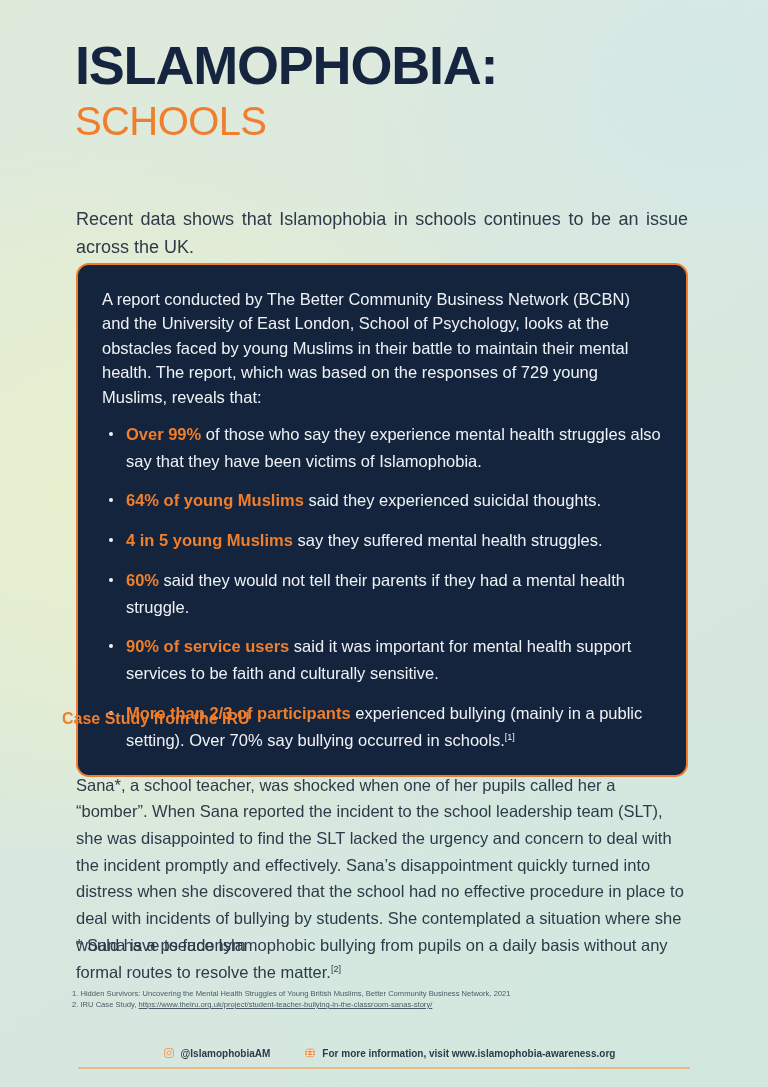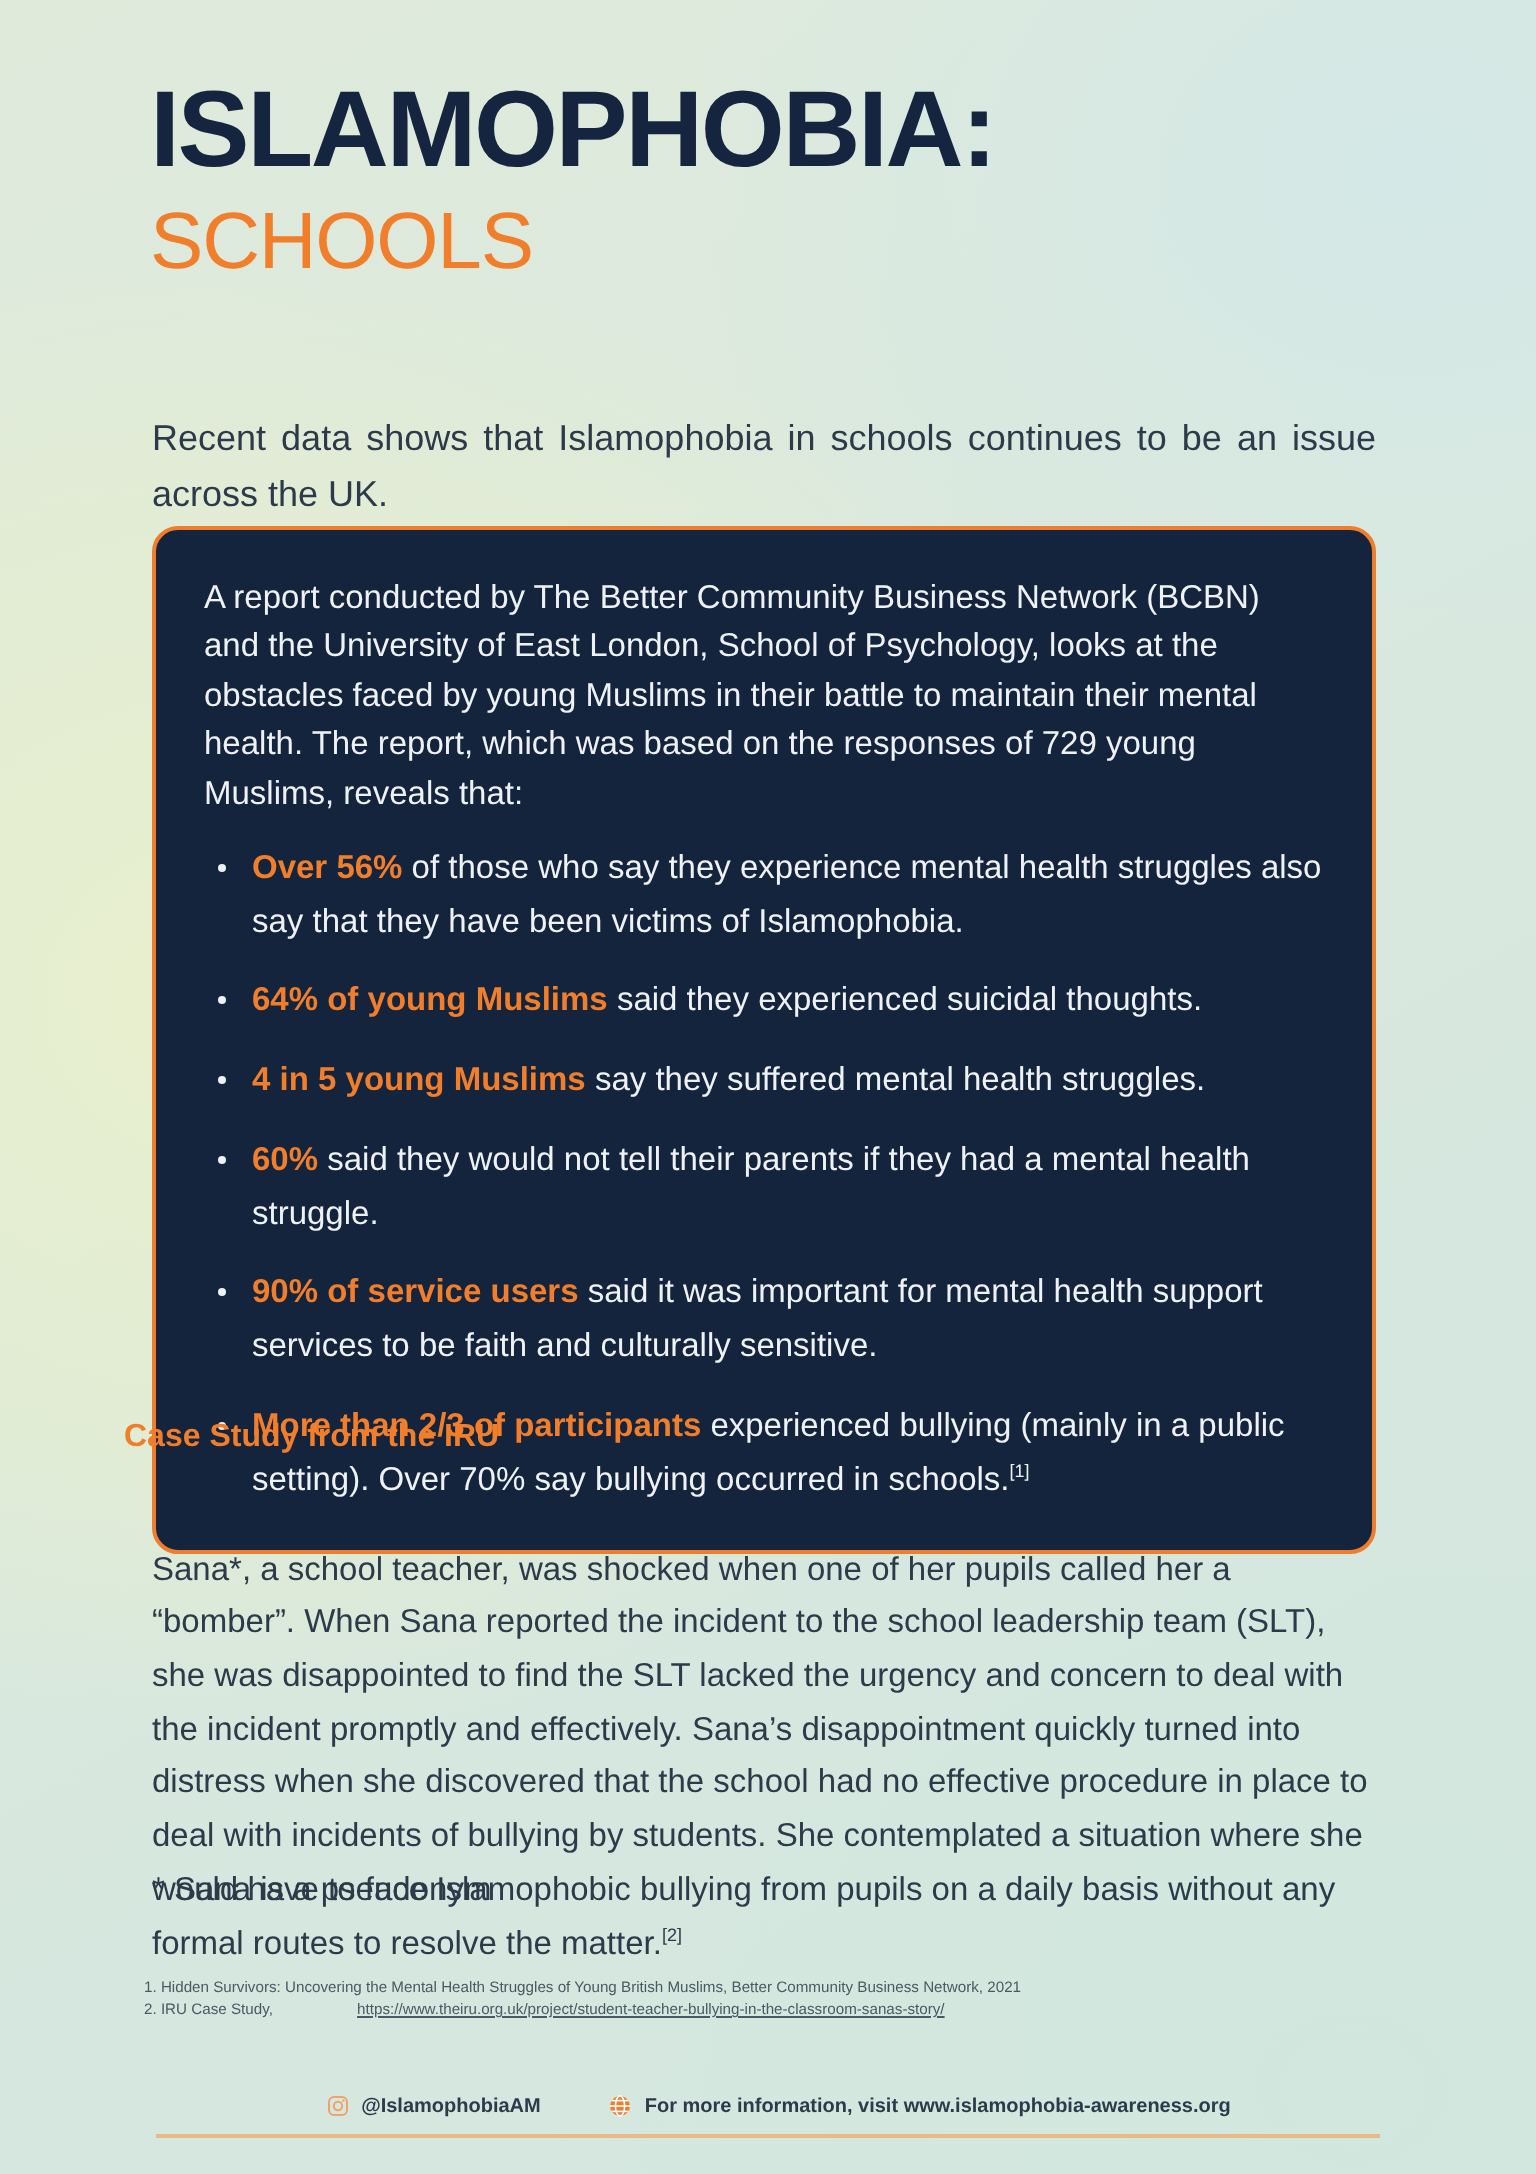--- a/index.html
+++ b/index.html
@@ -174,21 +174,20 @@
     top: 988px;
     width: 620px;
     font-size: 7.6px;
     line-height: 1.45;
     color: #4a5a64;
   }
   .footnotes div { white-space: nowrap; }
   .footnotes a {
     color: #4a5a64;
     text-decoration: underline;
-    margin-left: 40px;
   }
 
   
   .footer {
     position: absolute;
     left: 0;
     top: 1040px;
     width: 768px;
     height: 47px;
   }
@@ -232,21 +231,21 @@
   <div class="title-block">
     <h1 class="title-main">ISLAMOPHOBIA:</h1>
     <h2 class="title-sub">SCHOOLS</h2>
   </div>
 
   <p class="intro">Recent data shows that Islamophobia in schools continues to be an issue across the UK.</p>
 
   <div class="statbox">
     <p class="statbox-intro">A report conducted by The Better Community Business Network (BCBN) and the University of East London, School of Psychology, looks at the obstacles faced by young Muslims in their battle to maintain their mental health. The report, which was based on the responses of 729 young Muslims, reveals that:</p>
     <ul class="bullets" id="bullet-list">
-        <li><span class="lead">Over 56%</span><span> of those who say they experience mental health struggles also say that they have been victims of Islamophobia.</span></li>
+        <li><span class="lead">Over 99%</span><span> of those who say they experience mental health struggles also say that they have been victims of Islamophobia.</span></li>
         <li><span class="lead">64% of young Muslims</span><span> said they experienced suicidal thoughts.</span></li>
         <li><span class="lead">4 in 5 young Muslims</span><span> say they suffered mental health struggles.</span></li>
         <li><span class="lead">60%</span><span> said they would not tell their parents if they had a mental health struggle.</span></li>
         <li><span class="lead">90% of service users</span><span> said it was important for mental health support services to be faith and culturally sensitive.</span></li>
         <li><span class="lead">More than 2/3 of participants</span><span> experienced bullying (mainly in a public setting). Over 70% say bullying occurred in schools.</span><sup class="cite">[1]</sup></li>
       </ul>
   </div>
 
   <div class="case-heading">Case Study from the IRU</div>
   <p class="case-body"><span>Sana*, a school teacher, was shocked when one of her pupils called her a “bomber”. When Sana reported the incident to the school leadership team (SLT), she was disappointed to find the SLT lacked the urgency and concern to deal with the incident promptly and effectively. Sana’s disappointment quickly turned into distress when she discovered that the school had no effective procedure in place to deal with incidents of bullying by students. She contemplated a situation where she would have to face Islamophobic bullying from pupils on a daily basis without any formal routes to resolve the matter.</span><sup class="cite">[2]</sup></p>

